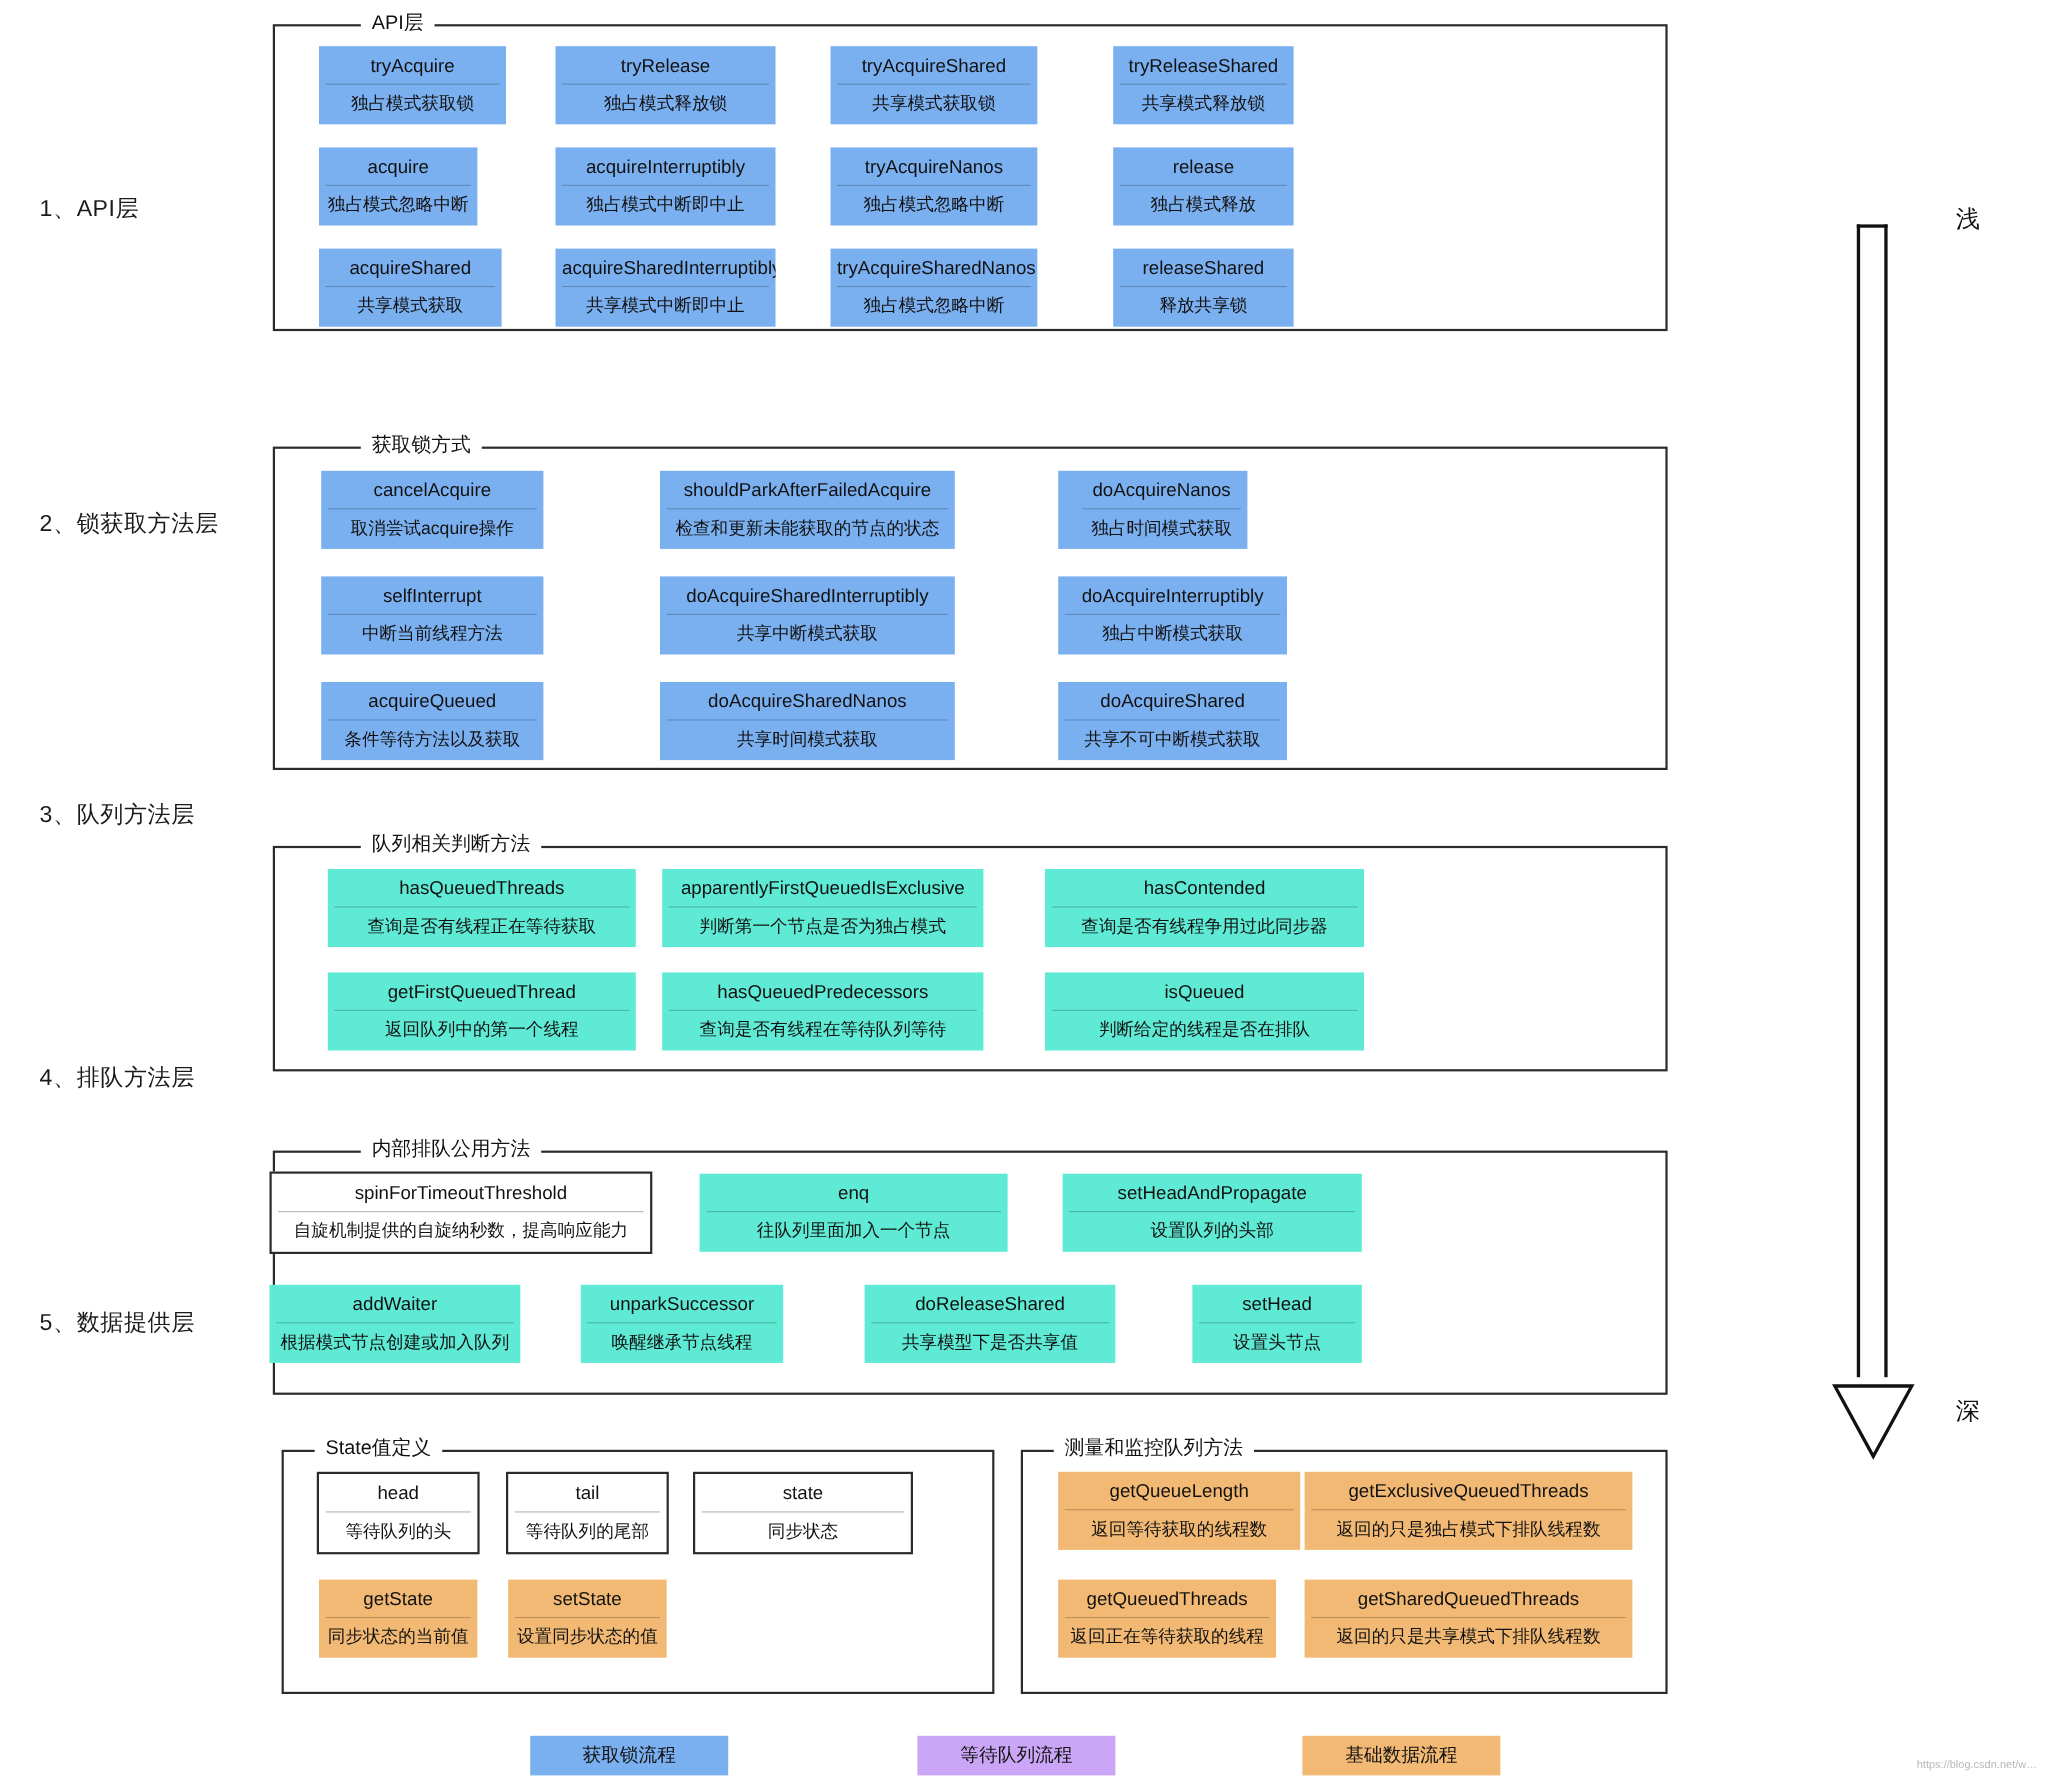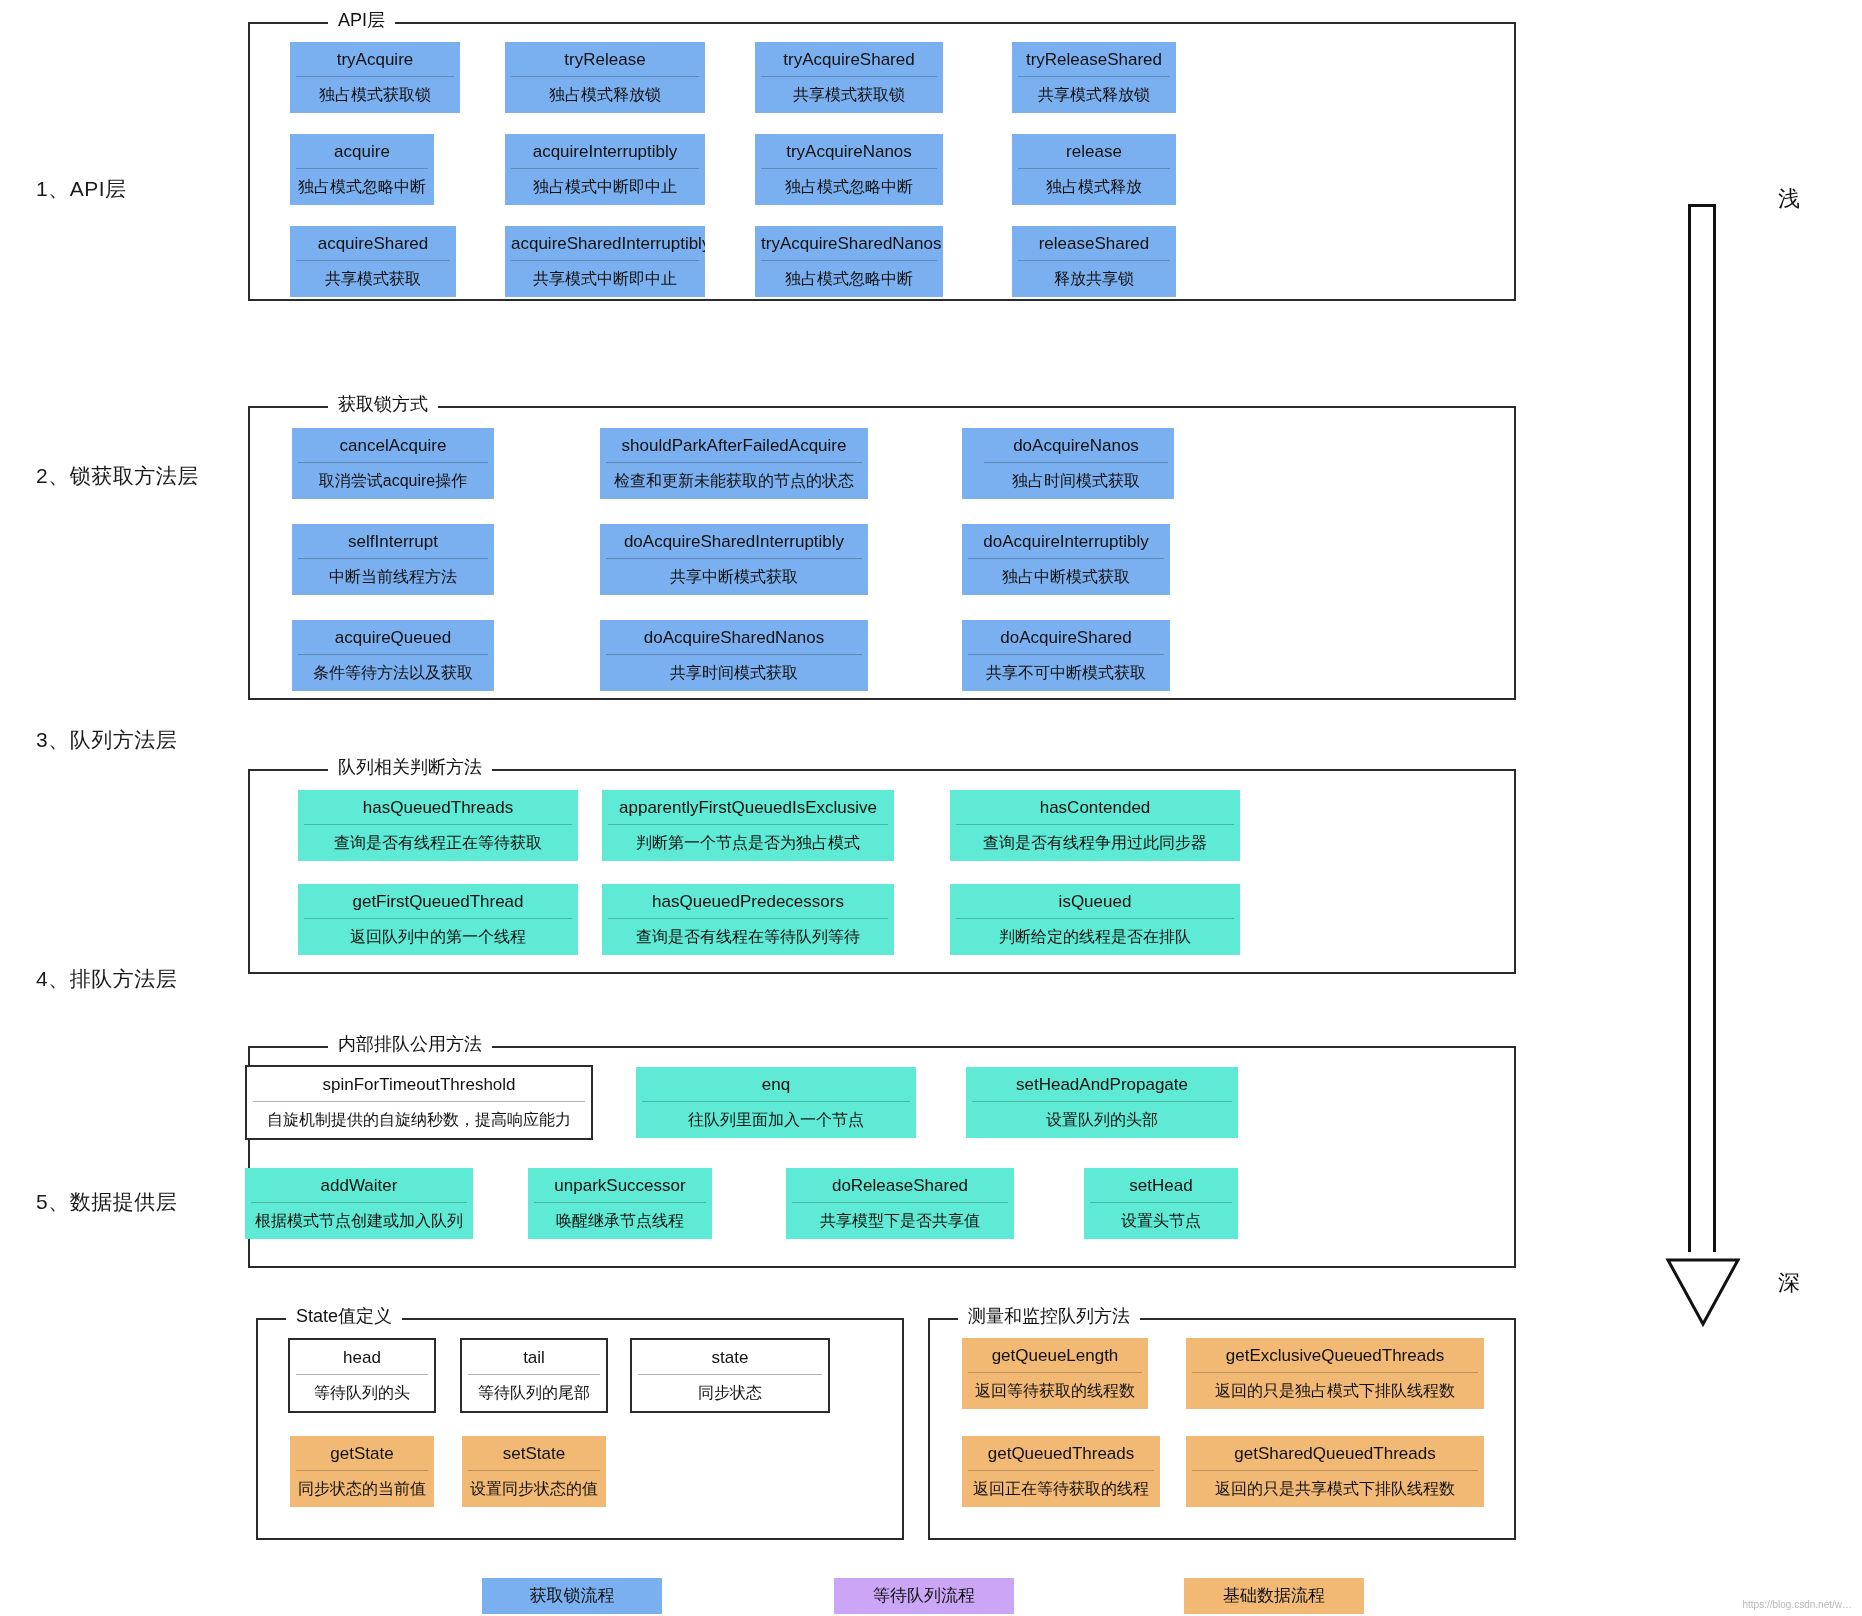--- a/index.html
+++ b/index.html
@@ -214,21 +214,21 @@
     <div class="card blue" style="left:42px; top:20px; width:202px;">
       <span class="c-name">cancelAcquire</span>
       <span class="c-rule"></span>
       <span class="c-desc">取消尝试acquire操作</span>
     </div>
     <div class="card blue" style="left:350px; top:20px; width:268px;">
       <span class="c-name">shouldParkAfterFailedAcquire</span>
       <span class="c-rule"></span>
       <span class="c-desc">检查和更新未能获取的节点的状态</span>
     </div>
-    <div class="card blue" style="left:712px; top:20px; width:212px;padding-left:16px;">
+    <div class="card blue" style="left:712px; top:20px; width:172px;padding-left:16px;">
       <span class="c-name">doAcquireNanos</span>
       <span class="c-rule"></span>
       <span class="c-desc">独占时间模式获取</span>
     </div>
 
     <div class="card blue" style="left:42px; top:116px; width:202px;">
       <span class="c-name">selfInterrupt</span>
       <span class="c-rule"></span>
       <span class="c-desc">中断当前线程方法</span>
     </div>
@@ -364,21 +364,21 @@
     <div class="card orange" style="left:204px; top:116px; width:144px;">
       <span class="c-name">setState</span>
       <span class="c-rule"></span>
       <span class="c-desc">设置同步状态的值</span>
     </div>
   </div>
 
   <div class="group" style="left:928px; top:1318px; width:588px; height:222px;">
     <div class="group-title" style="left:28px;">测量和监控队列方法</div>
 
-    <div class="card orange" style="left:32px; top:18px; width:186px;">
+    <div class="card orange" style="left:32px; top:18px; width:220px;">
       <span class="c-name">getQueueLength</span>
       <span class="c-rule"></span>
       <span class="c-desc">返回等待获取的线程数</span>
     </div>
     <div class="card orange" style="left:256px; top:18px; width:298px;">
       <span class="c-name">getExclusiveQueuedThreads</span>
       <span class="c-rule"></span>
       <span class="c-desc">返回的只是独占模式下排队线程数</span>
     </div>
 

